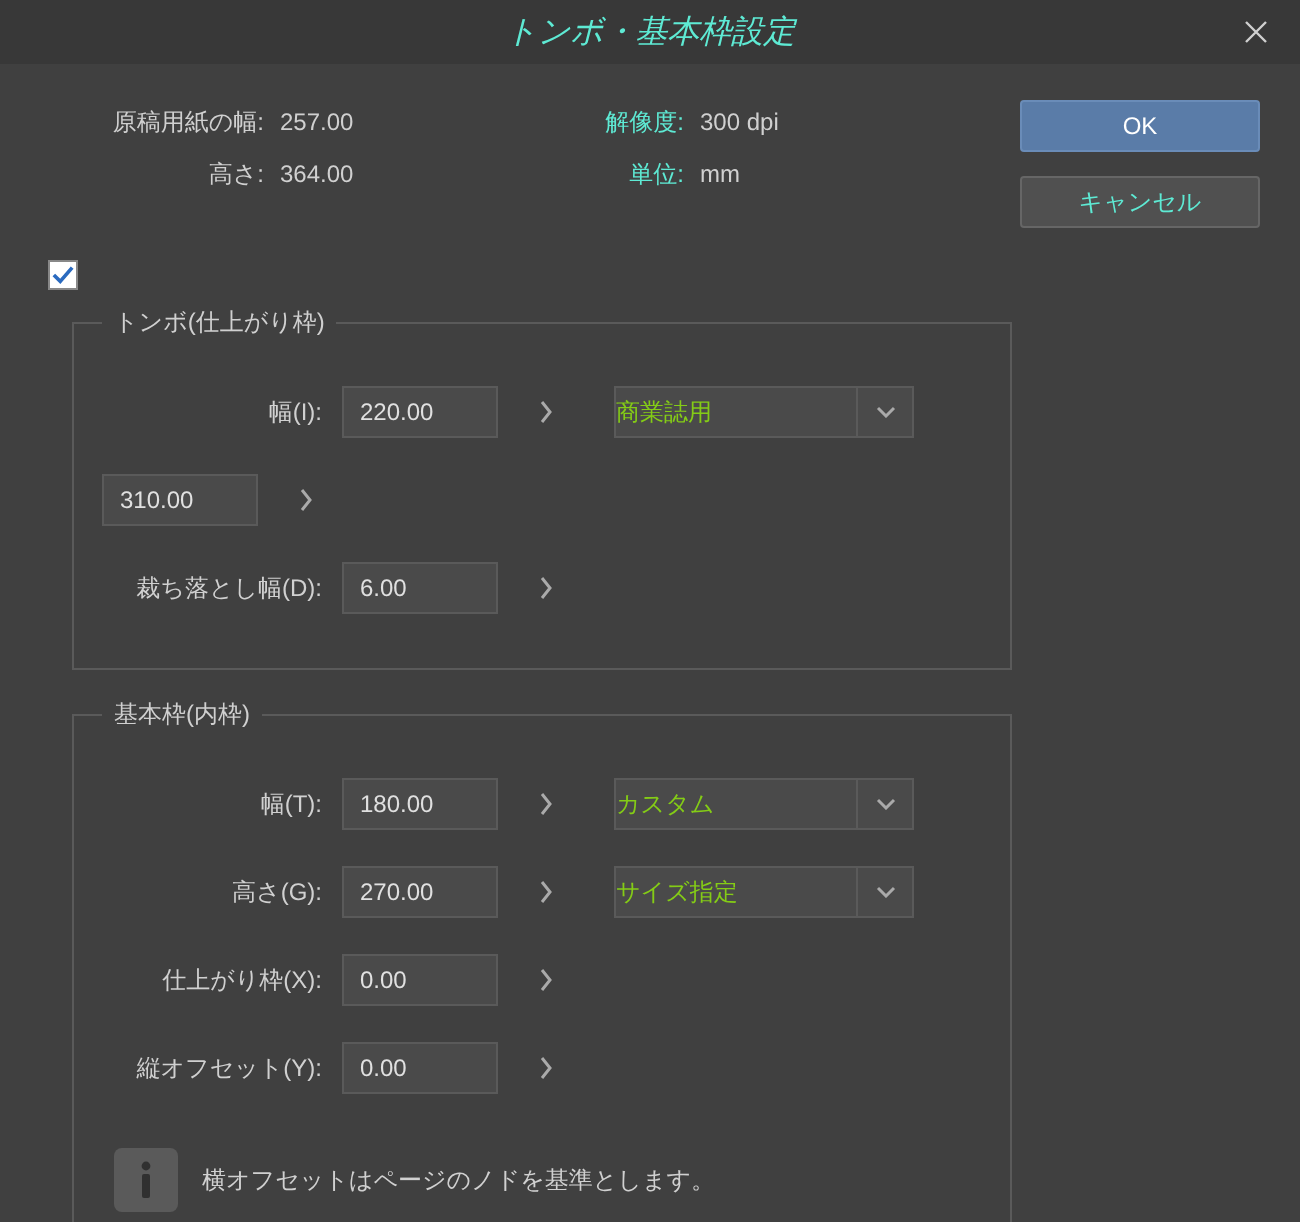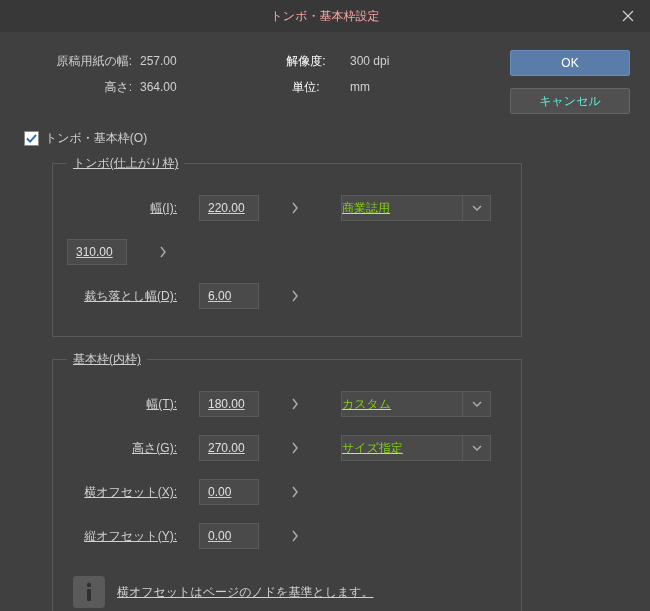--- a/index.html
+++ b/index.html
@@ -1,38 +1,38 @@
 <!DOCTYPE html>
 <html><head>
 <meta charset="utf-8">
 <style>
 * { box-sizing: border-box; margin: 0; padding: 0; font-family: "Meiryo", "Yu Gothic", sans-serif; font-size: 12px; }
 body { background: #404040; width: 650px; height: 611px; color: #d0d0d0; overflow: hidden; }
 .titlebar { height: 32px; background: #383838; display: flex; align-items: center; justify-content: center; position: relative; }
-.titlebar .title { color: #fca5a5; font-size: 12px; }
+.titlebar .title { color: #5eead4; font-size: 16px; font-style: italic; }
 .titlebar .close { position: absolute; right: 0; top: 0; width: 44px; height: 32px; display: flex; align-items: center; justify-content: center; color: #d0d0d0; cursor: pointer; }
 .titlebar .close svg { width: 12px; height: 12px; }
 .content { padding: 16px 20px; position: relative; }
 .toprow { display: flex; }
 .topinfo { flex: 1; }
 .info-line { display: flex; height: 26px; align-items: center; }
 .info-label { width: 120px; text-align: right; padding-right: 8px; color: #d0d0d0; }
-.info-label2 { width: 80px; text-align: center; padding-right: 8px; color: #ffffff; }
+.info-label2 { width: 80px; text-align: right; padding-right: 8px; color: #5eead4; }
 .info-val { width: 70px; color: #d0d0d0; }
 .buttons { width: 120px; display: flex; flex-direction: column; gap: 12px; padding-top: 2px; }
 .btn { height: 26px; border: 1px solid #666; background: #505050; color: #5eead4; display: flex; align-items: center; justify-content: center; cursor: pointer; border-radius: 2px; }
 .btn.primary { background: #5a7ca8; border-color: #6a8cb8; color: #fff; }
 .checkbox-row { display: flex; align-items: center; gap: 6px; margin-top: 16px; margin-left: 4px; }
 .checkbox { width: 15px; height: 15px; background: #fff; border: 1px solid #888; display: flex; align-items: center; justify-content: center; cursor: pointer; }
 .checkbox svg { width: 11px; height: 11px; }
-fieldset { border: 1px solid #5a5a5a; margin: 8px 0 14px 32px; padding: 14px 14px 18px 14px; width: 470px; text-decoration: underline; }
+fieldset { border: 1px solid #5a5a5a; margin: 8px 0 14px 16px; padding: 14px 14px 18px 14px; width: 470px; }
 legend { padding: 0 6px; color: #d0d0d0; }
-.field-row { display: flex; align-items: center; height: 44px; gap: 12px; }
+.field-row { display: flex; align-items: center; height: 44px; }
 .field-label { width: 120px; text-align: right; padding-right: 10px; color: #d0d0d0; }
-.field-input { width: 60px; height: 26px; background: #4a4a4a; border: 1px solid #5a5a5a; color: #e0e0e0; padding: 0 8px; }
+.field-input { width: 78px; height: 26px; background: #4a4a4a; border: 1px solid #5a5a5a; color: #e0e0e0; padding: 0 8px; }
 .spinner { width: 28px; height: 26px; margin-left: 10px; display: flex; align-items: center; justify-content: center; color: #aaa; cursor: pointer; }
 .spinner svg { width: 8px; height: 12px; }
 .dropdown { width: 150px; height: 26px; background: #4a4a4a; border: 1px solid #5a5a5a; margin-left: 20px; display: flex; align-items: center; cursor: pointer; position: relative; }
 .dropdown .dd-label { flex: 1; text-align: left; color: #84cc16; }
 .dropdown .dd-arrow { width: 28px; display: flex; align-items: center; justify-content: center; border-left: 1px solid #5a5a5a; height: 100%; }
 .dropdown .dd-arrow svg { width: 10px; height: 6px; }
 .info-box { display: flex; align-items: center; gap: 12px; margin-top: 18px; margin-left: 6px; }
 .info-icon { width: 32px; height: 32px; background: #5a5a5a; border-radius: 4px; display: flex; align-items: center; justify-content: center; }
 .info-icon svg { width: 8px; height: 20px; fill: #303030; }
 .info-text { color: #d0d0d0; }
@@ -72,21 +72,20 @@
       <div class="btn">キャンセル</div>
     </div>
   </div>
 
   <div class="checkbox-row">
     <div class="checkbox">
       <svg viewBox="0 0 12 12">
           <path d="M1 6 L4.5 9.5 L11 2" stroke="#2a6abf" stroke-width="2" fill="none"></path>
         </svg>
     </div>
-    <span>トンボ・基本枠(O)</span>
   </div>
 
   <fieldset>
     <legend>トンボ(仕上がり枠)</legend>
     <div class="field-row">
       <span class="field-label">幅(I):</span>
       <input class="field-input" value="220.00" style="">
       <div class="spinner">
           <svg viewBox="0 0 8 12">
             <path d="M2 1 L6 6 L2 11" stroke="#aaa" stroke-width="1.5" fill="none"></path>
@@ -150,21 +149,21 @@
       <div class="dropdown">
         <span class="dd-label">サイズ指定</span>
         <span class="dd-arrow">
             <svg viewBox="0 0 10 6">
               <path d="M1 1 L5 5 L9 1" stroke="#aaa" stroke-width="1.5" fill="none"></path>
             </svg>
           </span>
       </div>
     </div>
     <div class="field-row">
-      <span class="field-label">横オフセット(X):</span>
+      <span class="field-label">仕上がり枠(X):</span>
       <input class="field-input" value="0.00" style="">
       <div class="spinner">
           <svg viewBox="0 0 8 12">
             <path d="M2 1 L6 6 L2 11" stroke="#aaa" stroke-width="1.5" fill="none"></path>
           </svg>
         </div>
     </div>
     <div class="field-row">
       <span class="field-label">縦オフセット(Y):</span>
       <input class="field-input" value="0.00" style="">

